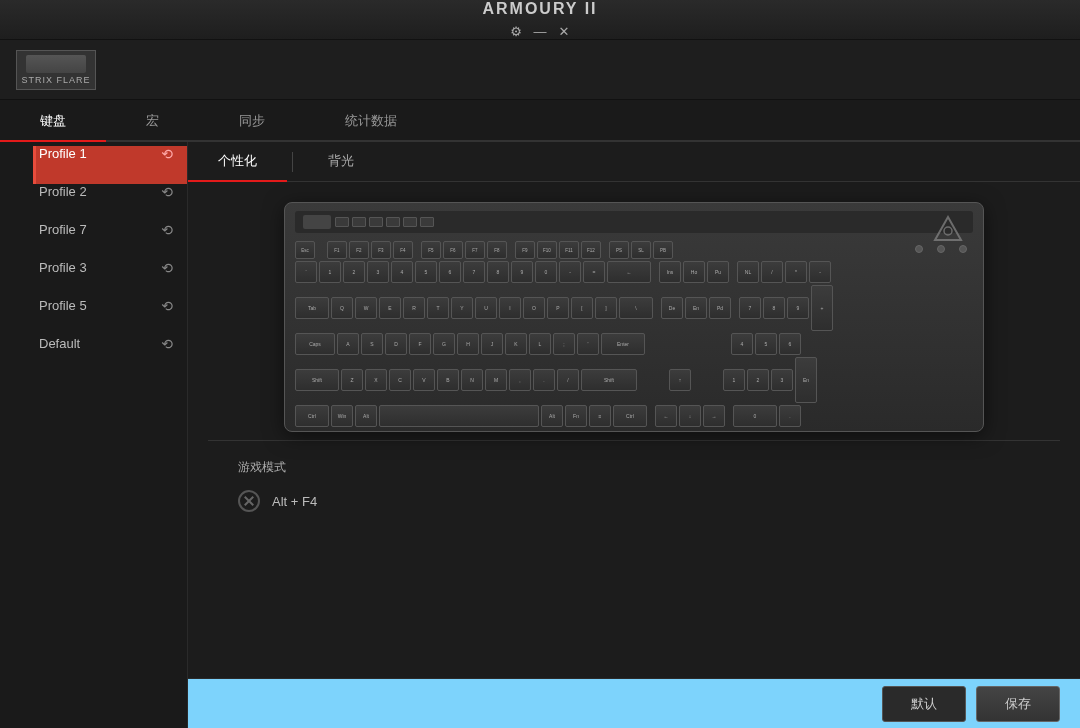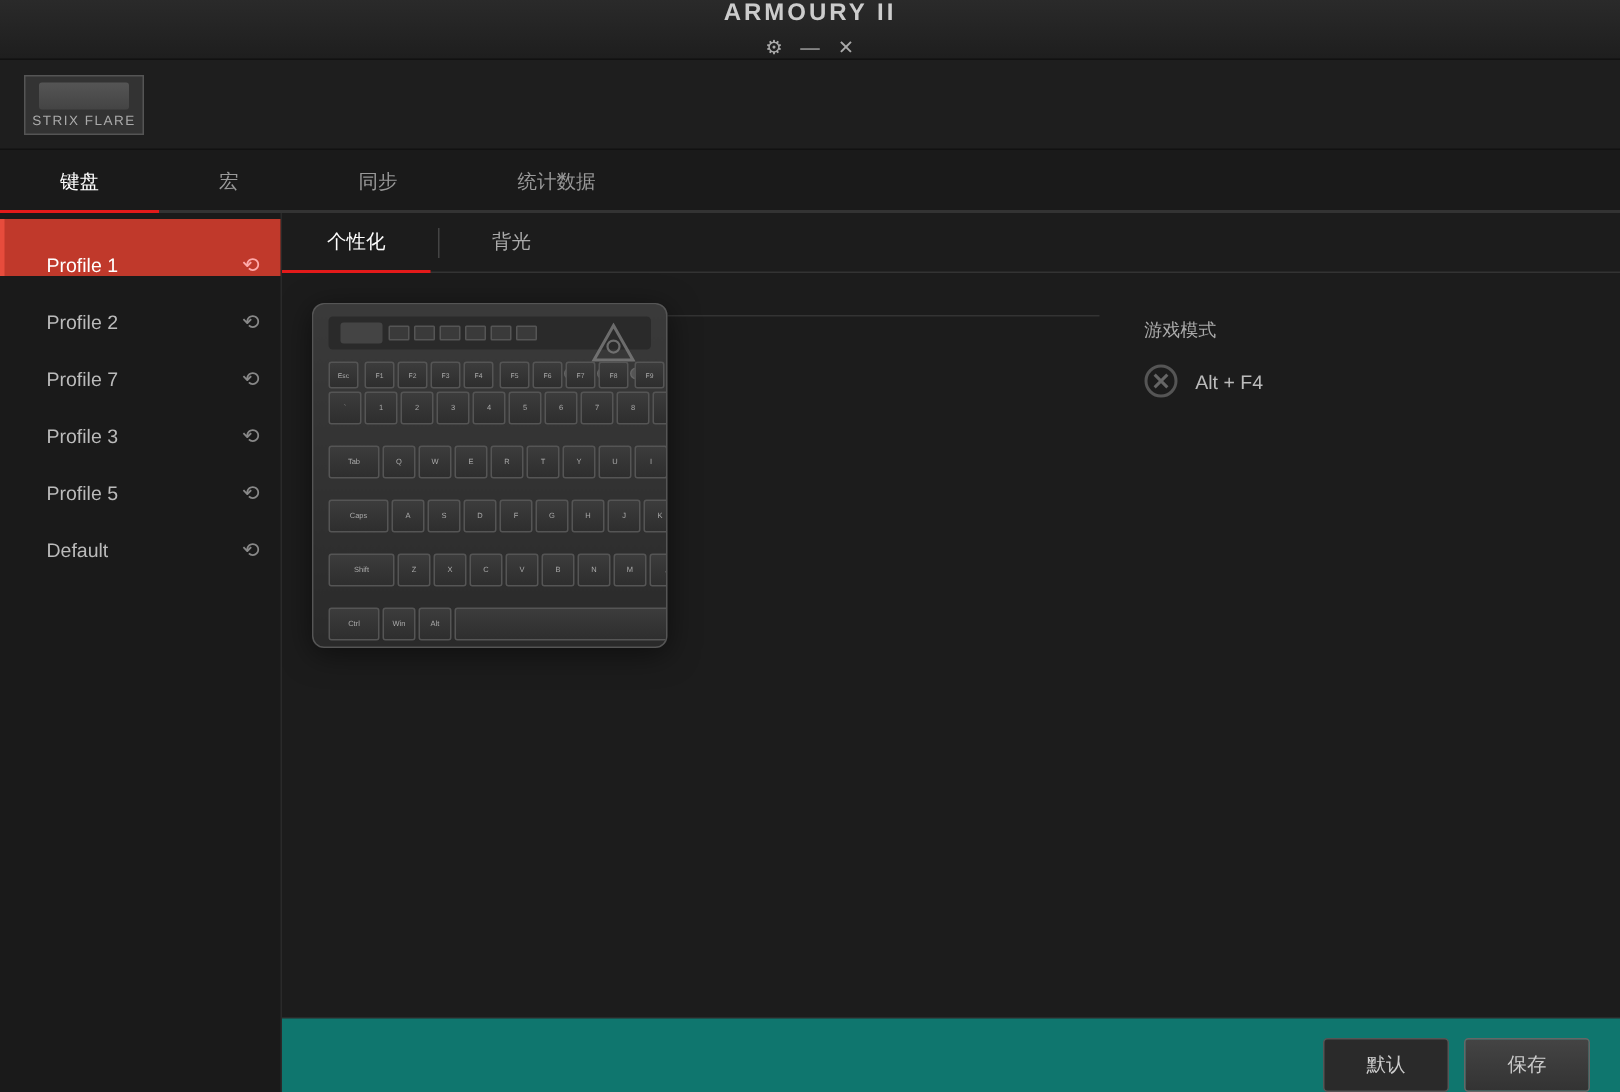--- a/index.html
+++ b/index.html
@@ -114,27 +114,28 @@
     .sidebar {
       width: 188px;
       background: #1a1a1a;
       border-right: 1px solid #2a2a2a;
       flex-shrink: 0;
       padding-top: 4px;
     }
     .sidebar-item {
       height: 38px;
       display: flex;
-      align-items: flex-end;
+      align-items: flex-start;
       justify-content: space-between;
-      padding: 0 14px 0 28px;
+      padding: 0 14px 0 3px;
       cursor: pointer;
       font-size: 13px;
       color: #bbb;
       border-left: 3px solid transparent;
+      margin-left: 33px;
     }
     .sidebar-item.active {
       background: #c0392b;
       color: #fff;
       border-left: 3px solid #e74c3c;
     }
     .sidebar-item-icon {
       font-size: 14px;
       color: #888;
     }
@@ -177,21 +178,22 @@
       height: 20px;
       background: #444;
       align-self: center;
       margin: 0 5px;
     }
 
     
     .keyboard-area {
       flex: 1;
       display: flex;
-      align-items: flex-start;
+      flex-direction: column;
+      align-items: center;
       padding: 20px 20px 10px;
       overflow-y: auto;
     }
 
     .keyboard-visual {
       width: 700px;
       height: 230px;
       background: linear-gradient(to bottom, #3a3a3a, #2a2a2a);
       border-radius: 8px;
       border: 1px solid #555;
@@ -331,24 +333,24 @@
       transform: rotate(-45deg);
     }
     .game-mode-label {
       font-size: 13px;
       color: #bbb;
     }
 
     
     .bottom-bar {
       height: 50px;
-      background: #0f766e;
+      background: #7dd3fc;
       border-top: 1px solid #2a2a2a;
       display: flex;
-      align-items: flex-end;
+      align-items: center;
       justify-content: flex-end;
       padding: 0 20px;
       gap: 10px;
     }
     .btn-default {
       padding: 8px 28px;
       background: #2a2a2a;
       border: 1px solid #555;
       border-radius: 3px;
       color: #ccc;

